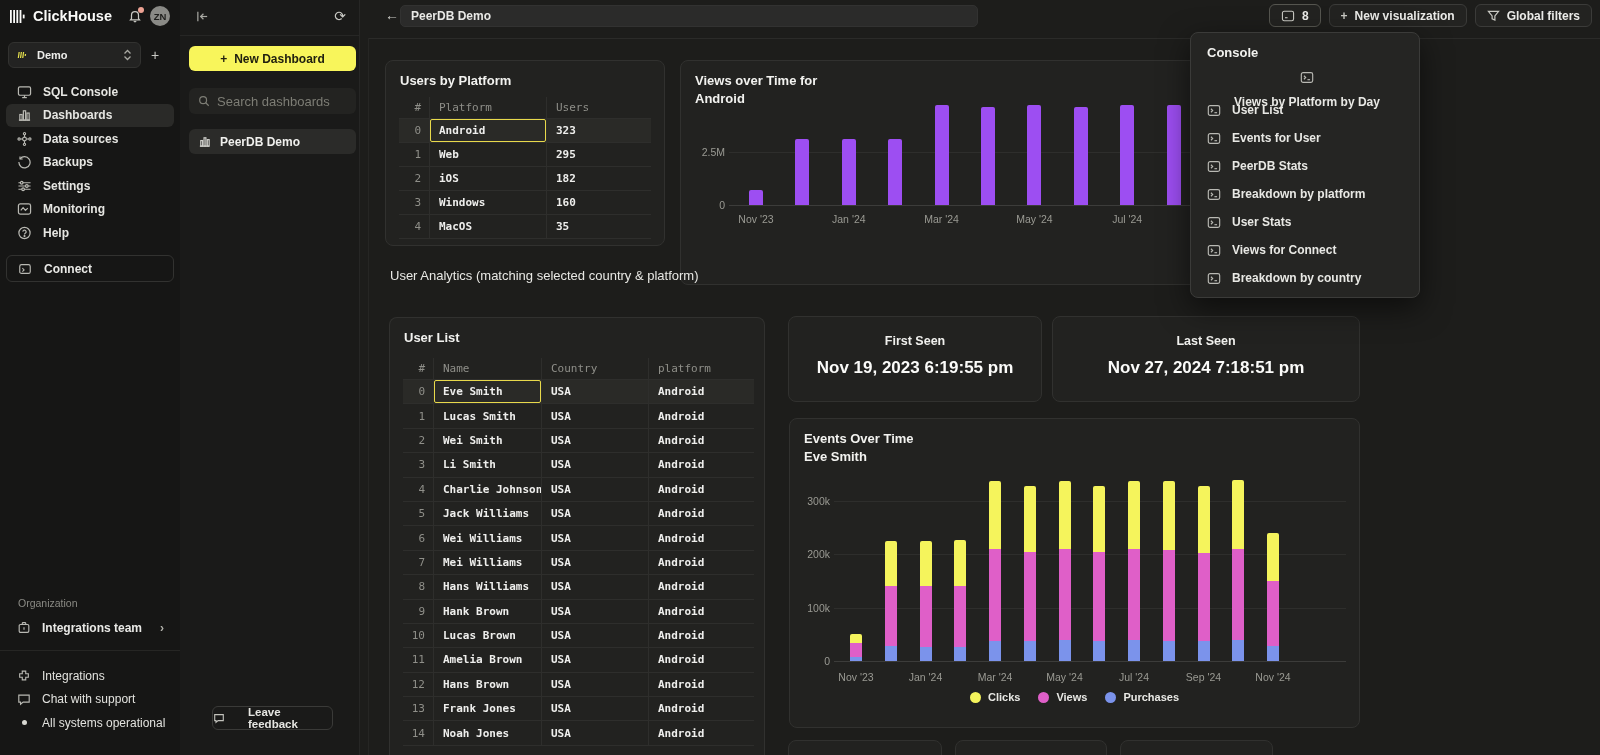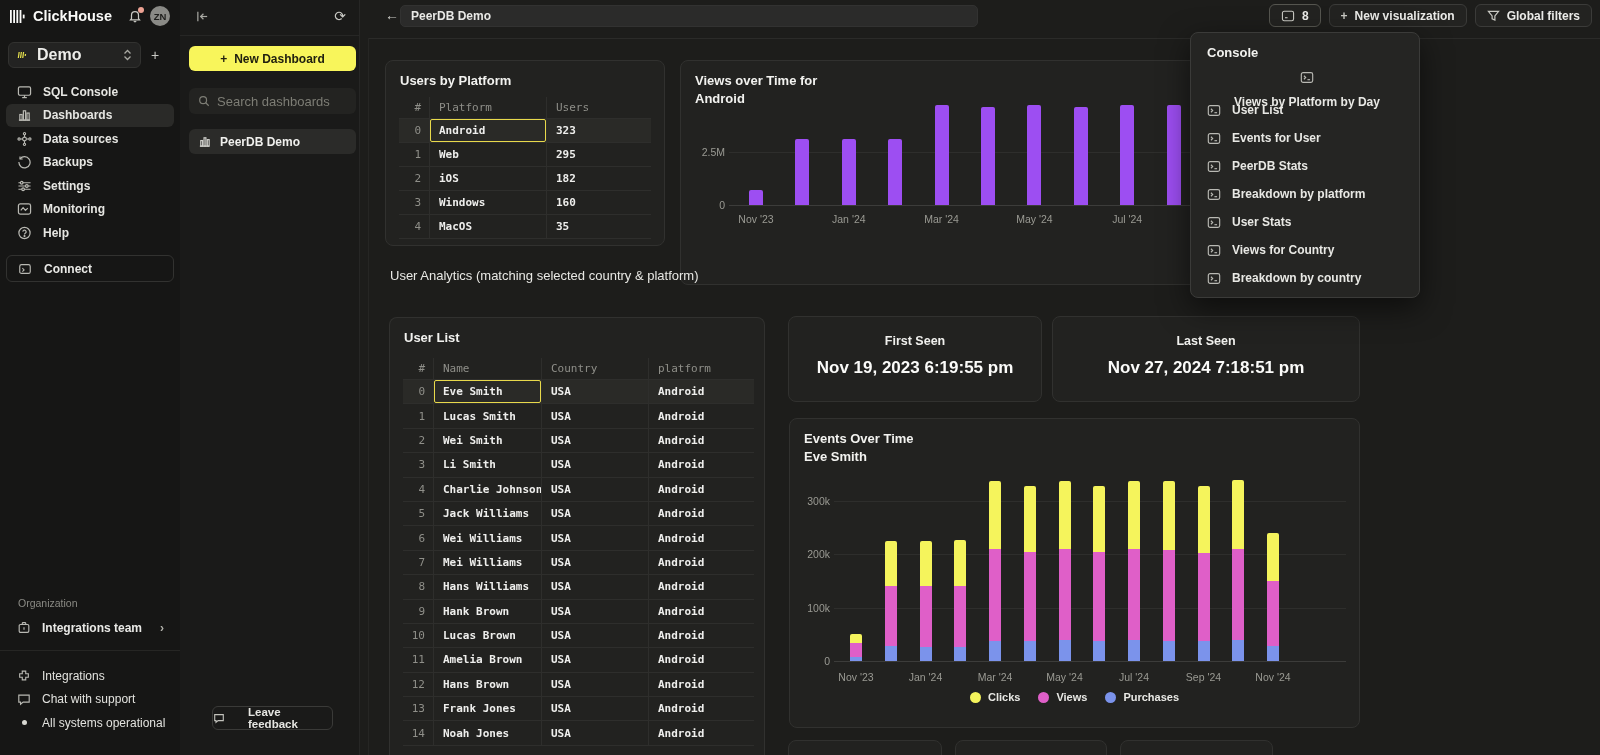--- a/index.html
+++ b/index.html
@@ -13,21 +13,21 @@
   
   .sidebar { position:absolute; left:0; top:0; width:180px; height:755px; background:#161615; }
   .sb-head { position:absolute; left:0; top:0; width:180px; height:32px; display:flex; align-items:center; padding:0 10px; }
   .brand { display:flex; align-items:center; gap:8px; font-weight:bold; font-size:14.5px; color:#fafaf8; }
   .sb-head-right { margin-left:auto; display:flex; align-items:center; gap:8px; }
   .bell { position:relative; color:#c9c9c4; }
   .bell-dot { position:absolute; top:-2px; right:-2px; width:6px; height:6px; border-radius:50%; background:#eda293; }
   .avatar { width:20px; height:20px; border-radius:50%; background:#8a8a86; color:#1d1d1b; font-size:9.5px; font-weight:bold; display:flex; align-items:center; justify-content:center; }
   .ws-row { position:absolute; left:8px; top:42px; width:164px; display:flex; align-items:center; gap:10px; }
   .ws-select { flex:0 0 133px; height:26px; background:#232322; border:1px solid #323230; border-radius:6px; display:flex; align-items:center; gap:8px; padding:0 8px; }
-  .ws-select .lbl { font-weight:bold; font-size:16px; color:#ededEA; flex:1; }
+  .ws-select .lbl { font-weight:bold; font-size:11px; color:#ededEA; flex:1; }
   .ws-plus { color:#c9c9c4; font-size:14px; cursor:default; }
   .nav { position:absolute; left:6px; top:80px; width:168px; }
   .nav-item { height:23.5px; display:flex; align-items:center; gap:11px; padding-left:11px; border-radius:6px; color:#e6e6e2; font-weight:bold; font-size:12px; }
   .nav-item .ic { color:#b9b9b3; width:15px; }
   .nav-item.active { background:#2a2a28; }
   .connect-box { position:absolute; left:6px; top:255px; width:168px; height:27px; border:1px solid #323230; border-radius:6px; display:flex; align-items:center; gap:11px; padding-left:11px; font-weight:bold; font-size:12px; }
   .connect-box .ic { color:#b9b9b3; width:15px; }
   .org-head { position:absolute; left:18px; top:597px; font-size:10.5px; color:#8a8a84; }
   .org-item { position:absolute; left:6px; top:616px; width:168px; height:23px; display:flex; align-items:center; gap:11px; padding-left:11px; font-weight:bold; font-size:12px; }
   .org-item .chev { margin-left:auto; margin-right:10px; color:#b0b0aa; font-size:12px; }
@@ -678,21 +678,21 @@
         <span>User Stats</span>
       </div>
       <div class="q-item" style="top: 206px;">
         <span class="ic">
           <svg width="14" height="13" viewBox="0 0 16 14" fill="none" stroke="currentColor" stroke-width="1.3">
             <rect x="1.5" y="1.5" width="13" height="11" rx="2"></rect>
             <path d="M4.5 5 l2 2 -2 2"></path>
             <path d="M8.5 9.5 h3"></path>
           </svg>
         </span>
-        <span>Views for Country</span>
+        <span>Views for Connect</span>
       </div>
       <div class="q-item" style="top: 234px;">
         <span class="ic">
           <svg width="14" height="13" viewBox="0 0 16 14" fill="none" stroke="currentColor" stroke-width="1.3">
             <rect x="1.5" y="1.5" width="13" height="11" rx="2"></rect>
             <path d="M4.5 5 l2 2 -2 2"></path>
             <path d="M8.5 9.5 h3"></path>
           </svg>
         </span>
         <span>Breakdown by country</span>

